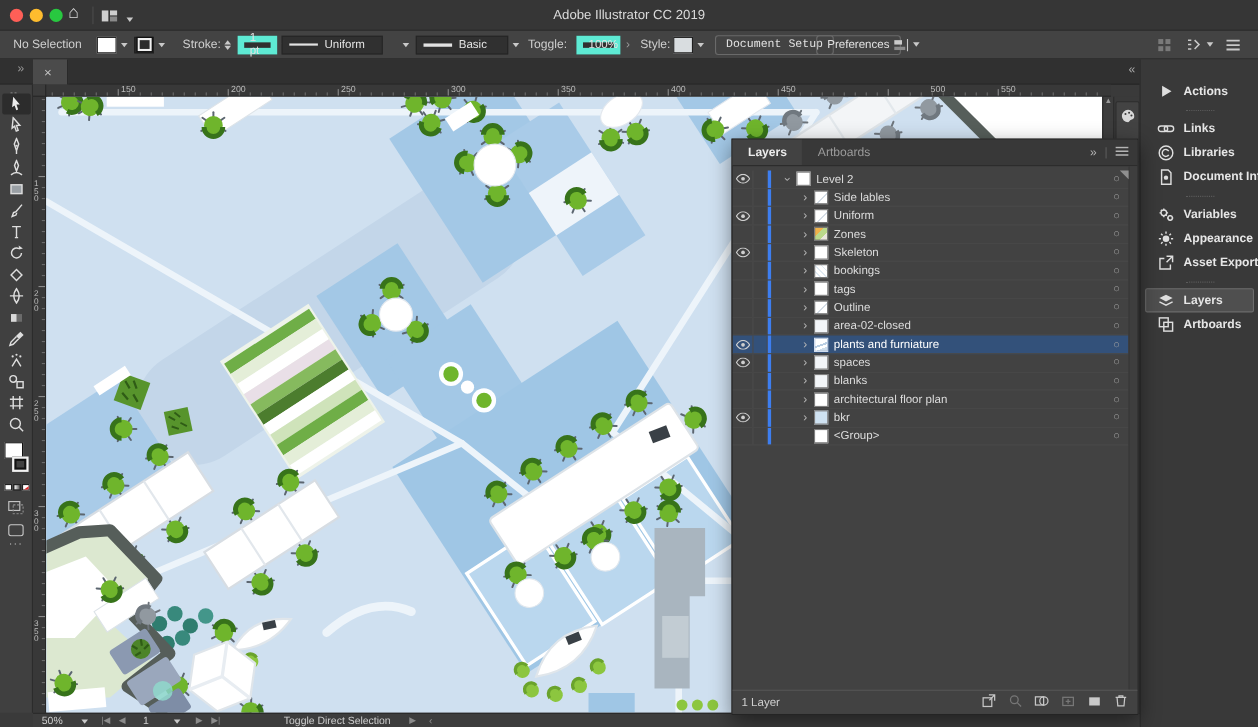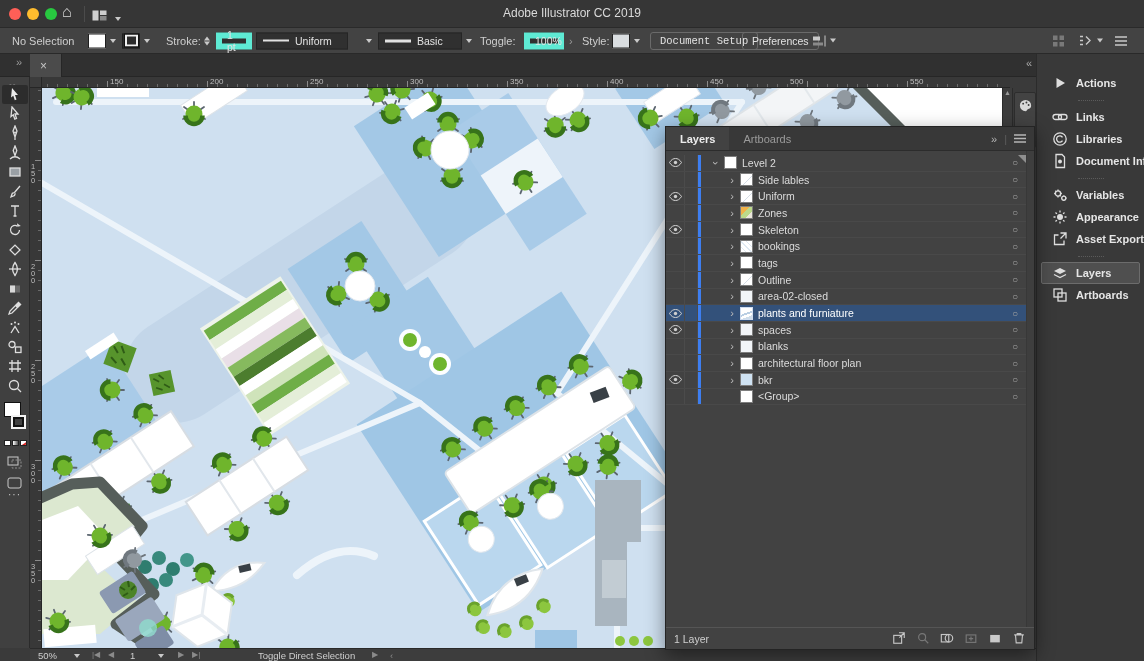--- a/index.html
+++ b/index.html
@@ -424,21 +424,21 @@
       <i class="htick" style="left: 687px;"></i>
       <i class="htick" style="left: 697px;"></i>
       <i class="htick" style="left: 707px;"></i>
       <i class="htick" style="left: 717px;"></i>
       <i class="htick" style="left: 727px;"></i>
       <i class="htick" style="left: 737px;"></i>
       <i class="htick" style="left: 747px;"></i>
       <i class="htick" style="left: 757px;"></i>
       <i class="htick" style="left: 767px;"></i>
       <i class="htick major" style="left: 777px;"></i>
-      <span class="hlabel" style="left: 760px;">500</span>
+      <span class="hlabel" style="left: 816px;">500</span>
       <i class="htick" style="left: 787px;"></i>
       <i class="htick" style="left: 797px;"></i>
       <i class="htick" style="left: 807px;"></i>
       <i class="htick" style="left: 817px;"></i>
       <i class="htick" style="left: 827px;"></i>
       <i class="htick" style="left: 837px;"></i>
       <i class="htick" style="left: 847px;"></i>
       <i class="htick" style="left: 857px;"></i>
       <i class="htick" style="left: 867px;"></i>
       <i class="htick major" style="left: 877px;"></i>

